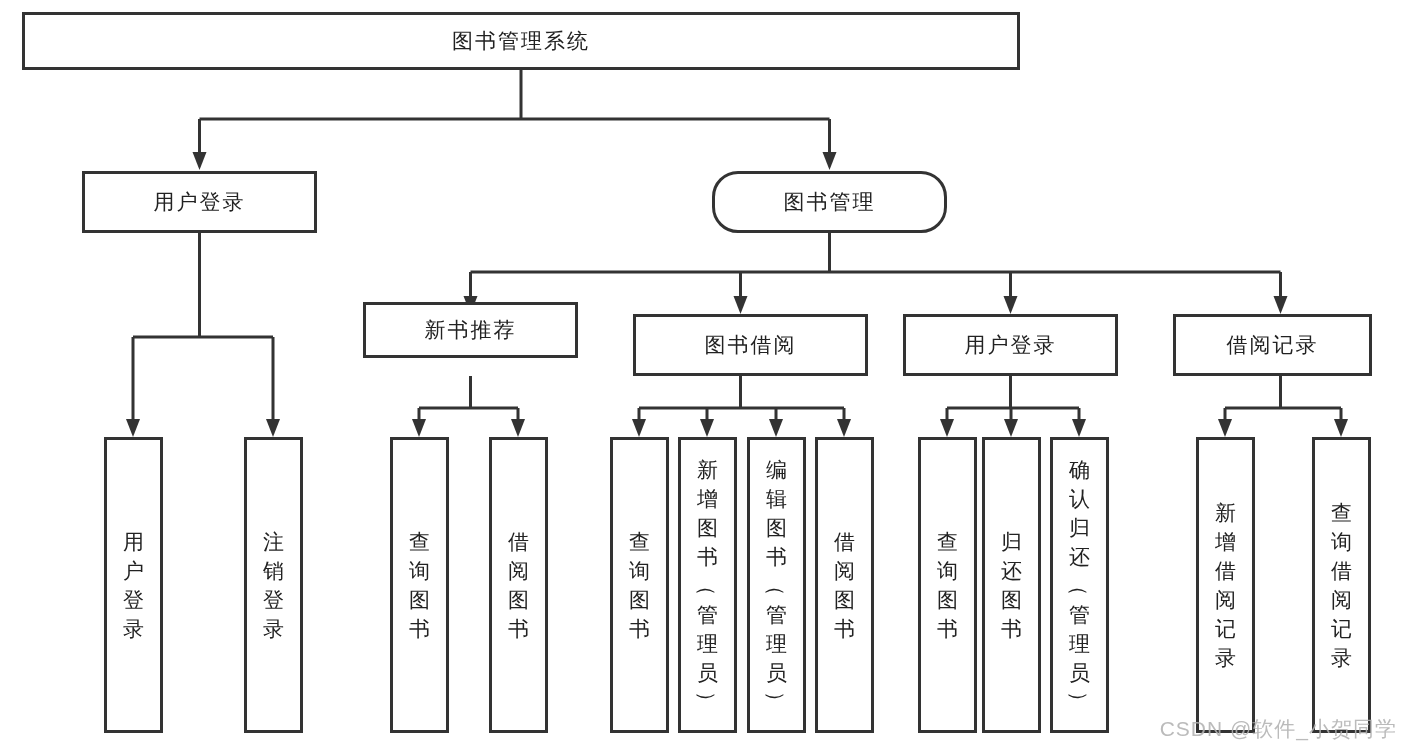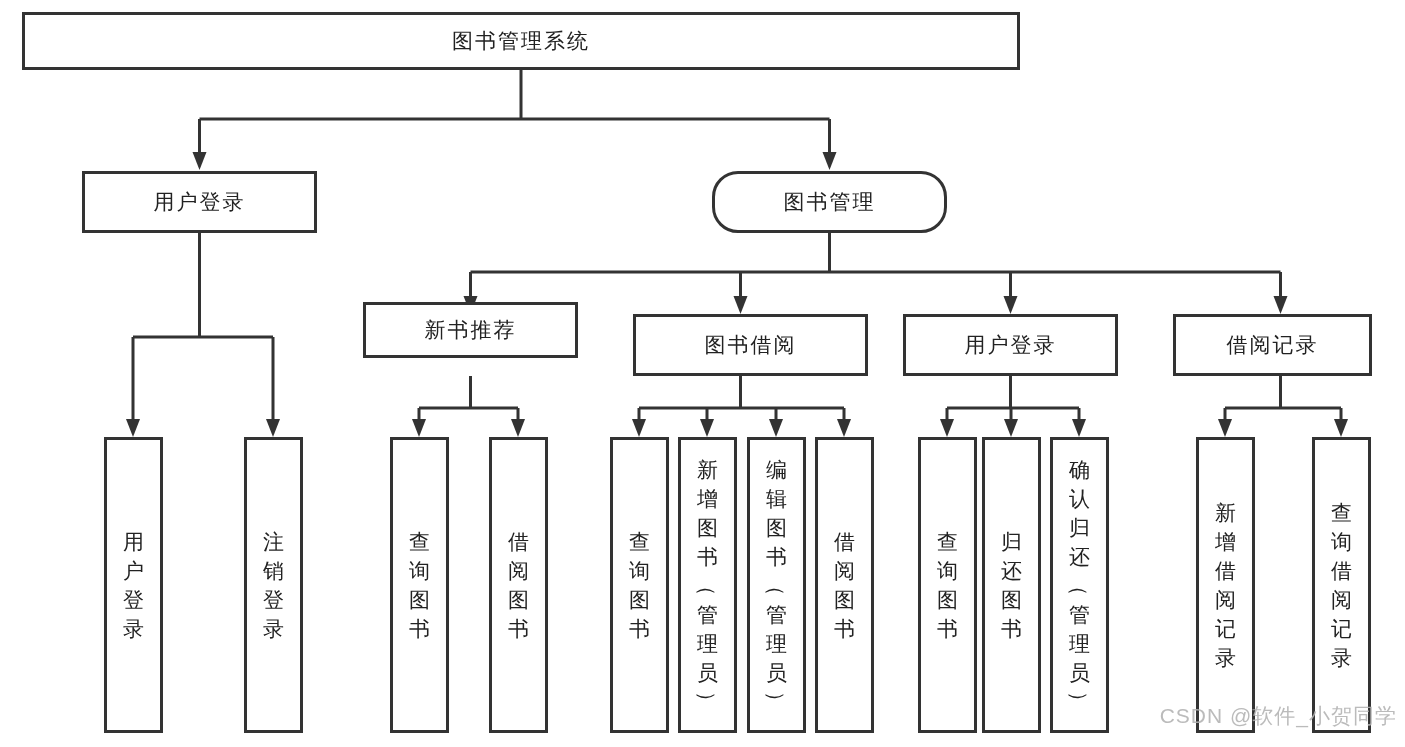--- a/index.html
+++ b/index.html
@@ -11,21 +11,21 @@
   svg.connectors { position:absolute; left:0; top:0; z-index:1; }
   .box {
     position:absolute; box-sizing:border-box; background:#ffffff;
     border:3px solid #333333; display:flex; align-items:center; justify-content:center;
     font-size:21px; letter-spacing:2px; z-index:2; color:#222222;
   }
   .vbox { flex-direction:column; letter-spacing:0; }
   .vchar { height:29px; line-height:29px; font-size:21px; text-align:center; width:100%; }
   .vchar.rot { transform:rotate(90deg); }
   .watermark {
-    position:absolute; right:8px; bottom:17px; z-index:3;
+    position:absolute; right:8px; bottom:4px; z-index:3;
     font-size:21px; letter-spacing:1px; color:rgba(178,178,178,0.88);
     white-space:nowrap;
   }
 </style>
 </head>
 <body>
 
 <div id="canvas">
 
   <svg class="connectors" width="1405" height="747" viewBox="0 0 1405 747">

